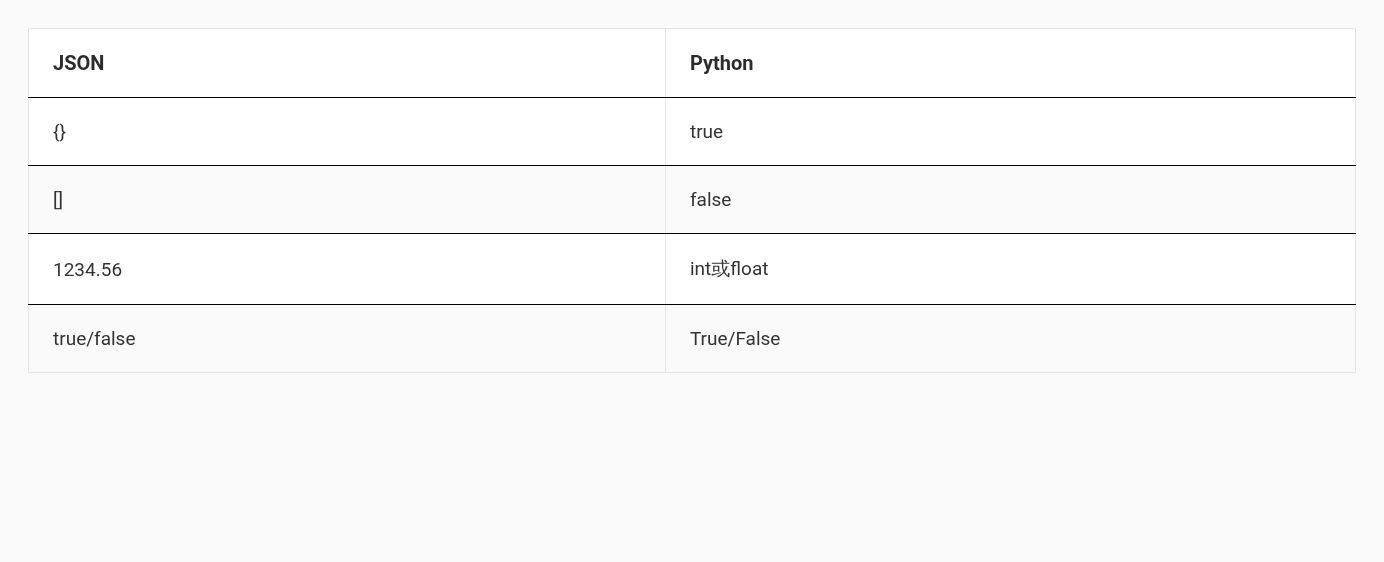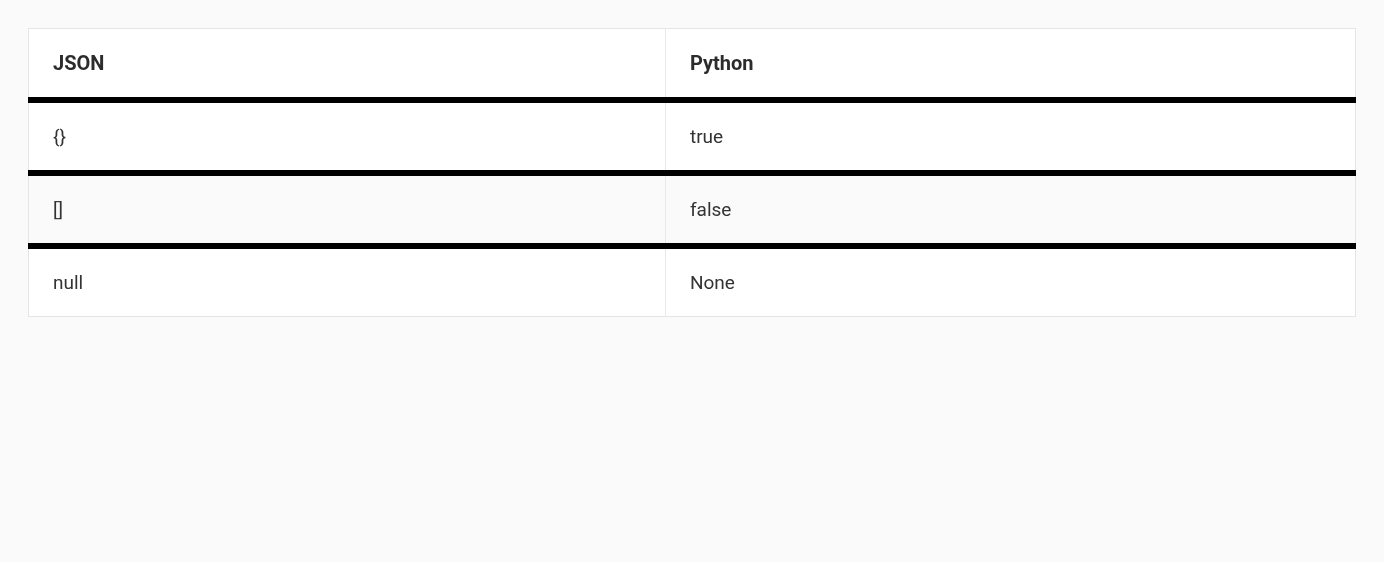--- a/index.html
+++ b/index.html
@@ -19,21 +19,21 @@
       width: 100%;
       border-collapse: collapse;
       background-color: #ffffff;
       border: 1px solid #e5e5e5;
     }
     th, td {
       text-align: left;
       padding: 22px 24px;
       font-size: 19px;
       color: #333333;
-      border-bottom: 6px solid #000000;
+      border-bottom: 1px solid #000000;
       vertical-align: middle;
     }
     th {
       font-weight: 700;
       font-size: 20px;
       color: #2c2c2c;
       background-color: #ffffff;
     }
     th:first-child, td:first-child {
       border-right: 1px solid #e8e8e8;
@@ -59,17 +59,21 @@
   <tbody>
     <tr>
       <td>{}</td>
       <td>true</td>
     </tr>
     <tr>
       <td>[]</td>
       <td>false</td>
     </tr>
     <tr>
-      <td>null</td>
-      <td>None</td>
+      <td>1234.56</td>
+      <td>int或float</td>
+    </tr>
+    <tr>
+      <td>true/false</td>
+      <td>True/False</td>
     </tr>
   </tbody>
 </table>
 
 </body></html>

